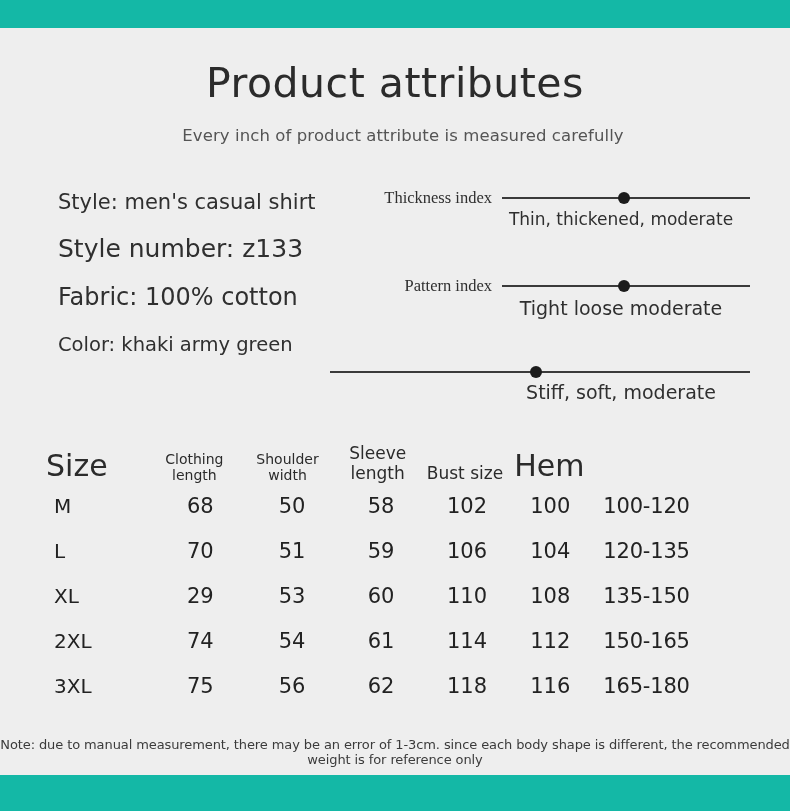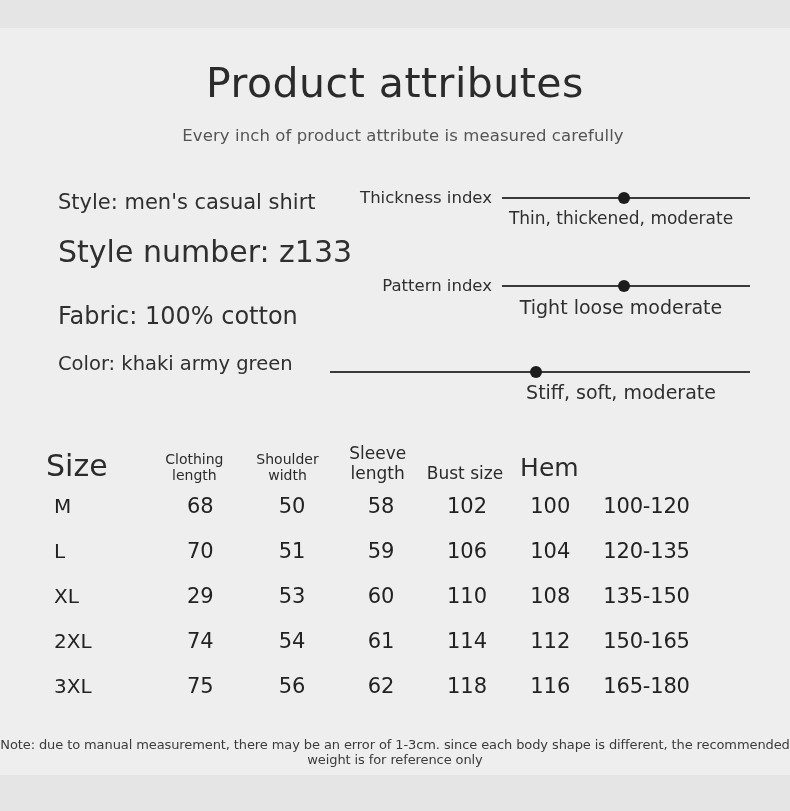--- a/index.html
+++ b/index.html
@@ -13,21 +13,21 @@
     height: 811px;
     font-family: "DejaVu Sans", "Liberation Sans", sans-serif;
     color: #2b2b2b;
     overflow: hidden;
   }
 
   #page {
     position: relative;
     width: 790px;
     height: 811px;
-    background: #e5e5e5;
+    background: #14b8a6;
   }
 
   
   .panel {
     position: absolute;
     left: 0;
     top: 28px;
     width: 790px;
     height: 747px;
     background: #eeeeee;
@@ -63,21 +63,21 @@
     position: absolute;
     left: 58px;
     top: 190px;
     width: 320px;
   }
   .attr {
     color: #2f2f2f;
     white-space: nowrap;
   }
   .attr-0 { font-size: 21px; margin-bottom: 20px; }
-  .attr-1 { font-size: 30px; margin-bottom: 33px; }
+  .attr-1 { font-size: 25px; margin-bottom: 20px; }
   .attr-2 { font-size: 24px; margin-bottom: 22px; }
   .attr-3 { font-size: 19.5px; }
 
   
   .sliders {
     position: absolute;
     left: 330px;
     top: 188px;
     width: 420px;
   }
@@ -88,20 +88,21 @@
   .slider-row {
     display: flex;
     align-items: center;
     white-space: nowrap;
   }
   .slider-label {
     color: #2f2f2f;
     text-align: right;
     padding-right: 10px;
     font-size: 16.5px;
+    font-family: Liberation Serif, serif;
   }
   .slider-label.big { font-size: 20.5px; }
 
   .track-wrap {
     position: relative;
     flex: 1 1 auto;
     height: 16px;
   }
   .track {
     position: absolute;
@@ -152,21 +153,21 @@
   .c-weight { width: 168px; }
 
   .hcell {
     text-align: center;
     color: #2b2b2b;
     line-height: 1.15;
   }
   .h-size  { font-size: 30px; text-align: left; padding-left: 12px; }
   .h-small { font-size: 14px; }
   .h-mid   { font-size: 17px; }
-  .h-hem   { font-size: 25px; }
+  .h-hem   { font-size: 30px; }
   .h-weight{ font-size: 14px; text-align: right; padding-right: 10px; line-height: 1.25; }
 
   .bcell {
     text-align: center;
     font-size: 21px;
     color: #222222;
   }
   .b-size {
     text-align: left;
     padding-left: 20px;

